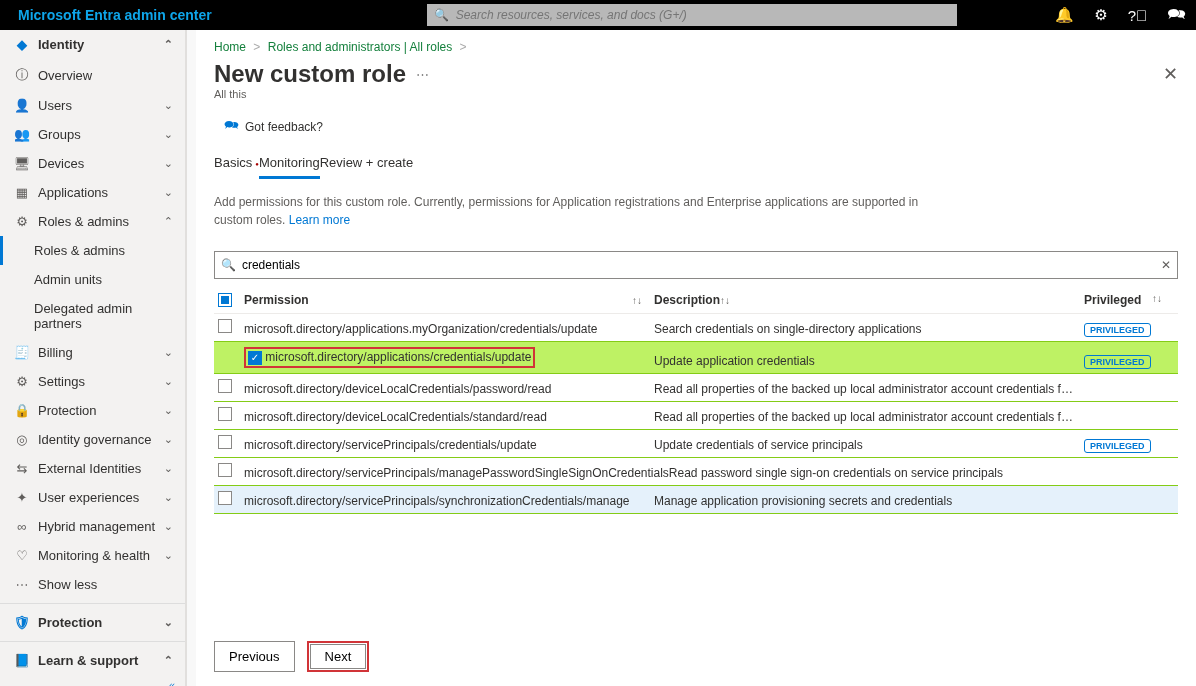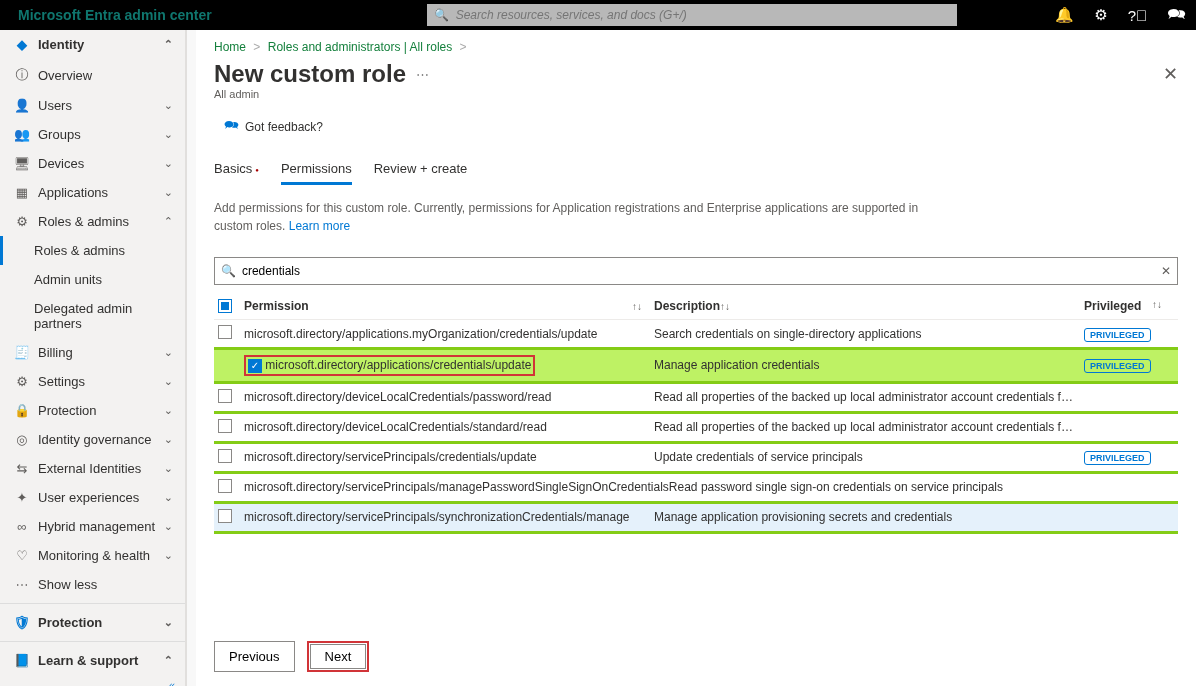--- a/index.html
+++ b/index.html
@@ -1,20 +1,20 @@
 <!DOCTYPE html>
 <html><head>
 <meta charset="utf-8">
 <style>
   * { box-sizing: border-box; margin: 0; padding: 0; }
   body { font-family: "Segoe UI", Arial, sans-serif; font-size: 13px; color: #323130; background: #fff; width: 1196px; height: 686px; overflow: hidden; }
   
   
   .topbar { height: 30px; background: #000; display: flex; align-items: center; padding: 0 10px 0 18px; }
-  .brand { color: #0f766e; font-size: 14px; font-weight: 600; }
+  .brand { color: #0ea5e9; font-size: 14px; font-weight: 600; }
   .search-wrap { margin-left: 215px; height: 22px; width: 530px; background: #b8b8b8; display: flex; align-items: center; padding: 0 8px; }
   .search-icon { color: #555; font-size: 12px; margin-right: 6px; }
   .search-input { flex: 1; border: none; background: transparent; font-style: italic; font-size: 12px; color: #333; outline: none; }
   .topbar-icons { margin-left: auto; display: flex; gap: 20px; align-items: center; }
   .topbar-icons span { color: #fff; font-size: 15px; cursor: pointer; }
   
   .layout { display: flex; height: calc(100% - 30px); }
   
   
   .sidebar { width: 186px; background: #f3f2f1; border-right: 1px solid #e1dfdd; overflow-y: auto; font-size: 13px; }
@@ -38,36 +38,36 @@
   
   .title-row { display: flex; align-items: center; padding: 0 18px; }
   .title { font-size: 24px; font-weight: 600; }
   .dots { margin-left: 10px; color: #666; cursor: pointer; }
   .close-x { margin-left: auto; font-size: 18px; color: #605e5c; cursor: pointer; }
   .subtitle { padding: 0 18px 10px; font-size: 11px; color: #605e5c; }
   
   .feedback { padding: 6px 18px 12px 28px; display: flex; align-items: center; gap: 6px; font-size: 12px; cursor: pointer; }
   .feedback .ico { color: #0078d4; }
   
-  .tabs { display: flex; gap: 22px; padding: 0 18px 4px; border-bottom: 0; margin-top: 6px; }
+  .tabs { display: flex; padding: 0 18px 4px; border-bottom: 0; }
   .tab { padding: 6px 0; font-size: 13px; cursor: pointer; color: #323130; }
   .tab.active { border-bottom: 3px solid #0078d4; font-weight: 400; }
   .reddot::after { content: "●"; color: #a80000; font-size: 6px; margin-left: 3px; vertical-align: middle; }
   
   .desc { padding: 10px 18px 6px; font-size: 12px; color: #605e5c; max-width: 760px; line-height: 1.5; }
   .desc a { color: #0078d4; text-decoration: none; }
   
   .filter-box { margin: 16px 18px 8px; border: 1px solid #8a8886; height: 28px; display: flex; align-items: center; padding: 0 6px; }
   .filter-box .ico { color: #605e5c; font-size: 12px; margin-right: 6px; }
   .filter-box input { flex: 1; border: none; outline: none; font-size: 12px; }
   .filter-box .clear { color: #605e5c; cursor: pointer; font-size: 12px; }
   
   .table { margin: 0 18px; flex: 1; overflow: auto; }
   .thead { display: flex; align-items: flex-start; padding: 6px 4px; border-bottom: 1px solid #edebe9; font-weight: 600; font-size: 12px; }
-  .row { display: flex; align-items: center; padding: 5px 4px; border-bottom: 3px solid #84cc16; font-size: 12px; cursor: pointer; }
+  .row { display: flex; align-items: flex-end; padding: 5px 4px; border-bottom: 1px solid #84cc16; font-size: 12px; cursor: pointer; }
   .row.sel { background: #bef264; }
   .row.hover-blue { background: #e5f1fb; }
   .col-chk { width: 26px; }
   .col-perm { flex: 0 0 410px; display:flex; align-items:center; }
   .col-desc { flex: 1; padding-right: 8px; overflow: hidden; white-space: nowrap; text-overflow: ellipsis; }
   .col-priv { width: 90px; text-align: left; }
   .chk { width: 14px; height: 14px; border: 1px solid #8a8886; display: inline-flex; align-items: center; justify-content: center; font-size: 10px; background: #fff; }
   .chk.ind { background: #fff; border-color: #0078d4; }
   .chk.ind::after { content: ""; width: 8px; height: 8px; background: #0078d4; }
   .chk.checked { background: #0078d4; border-color: #0078d4; color: #fff; }
@@ -208,29 +208,29 @@
       <a href="#">Home</a>
       <span class="sep">&gt;</span>
       <a href="#">Roles and administrators | All roles</a>
       <span class="sep">&gt;</span>
     </div>
     <div class="title-row">
       <div class="title">New custom role</div>
       <div class="dots">⋯</div>
       <div class="close-x">✕</div>
     </div>
-    <div class="subtitle">All admin</div>
+    <div class="subtitle">All this</div>
     <div class="feedback">
       <span class="ico">🗪</span>
       <span>Got feedback?</span>
     </div>
 
     <div class="tabs">
       <div class="tab reddot">Basics</div>
-      <div class="tab active">Permissions</div>
+      <div class="tab active">Monitoring</div>
       <div class="tab">Review + create</div>
     </div>
 
     <div class="desc">
       <span>Add permissions for this custom role. Currently, permissions for Application registrations and Enterprise applications are supported in custom roles. </span><a href="#">Learn more</a>
     </div>
 
     <div class="filter-box">
       <span class="ico">🔍</span>
       <input value="credentials" style="">
@@ -254,21 +254,21 @@
               <span>microsoft.directory/applications.myOrganization/credentials/update</span>
             </div>
             <div class="col-desc">Search credentials on single-directory applications</div>
             <div class="col-priv"><span class="badge">PRIVILEGED</span></div>
           </div>
           <div class="row sel">
             <div class="col-chk"></div>
             <div class="col-perm">
               <span class="red-box"><span class="chk checked"></span> <span>microsoft.directory/applications/credentials/update</span></span>
             </div>
-            <div class="col-desc">Manage application credentials</div>
+            <div class="col-desc">Update application credentials</div>
             <div class="col-priv"><span class="badge">PRIVILEGED</span></div>
           </div>
           <div class="row">
             <div class="col-chk"><span class="chk"></span></div>
             <div class="col-perm">
               <span>microsoft.directory/deviceLocalCredentials/password/read</span>
             </div>
             <div class="col-desc">Read all properties of the backed up local administrator account credentials for Microsoft Entra joi...</div>
             <div class="col-priv"></div>
           </div>

